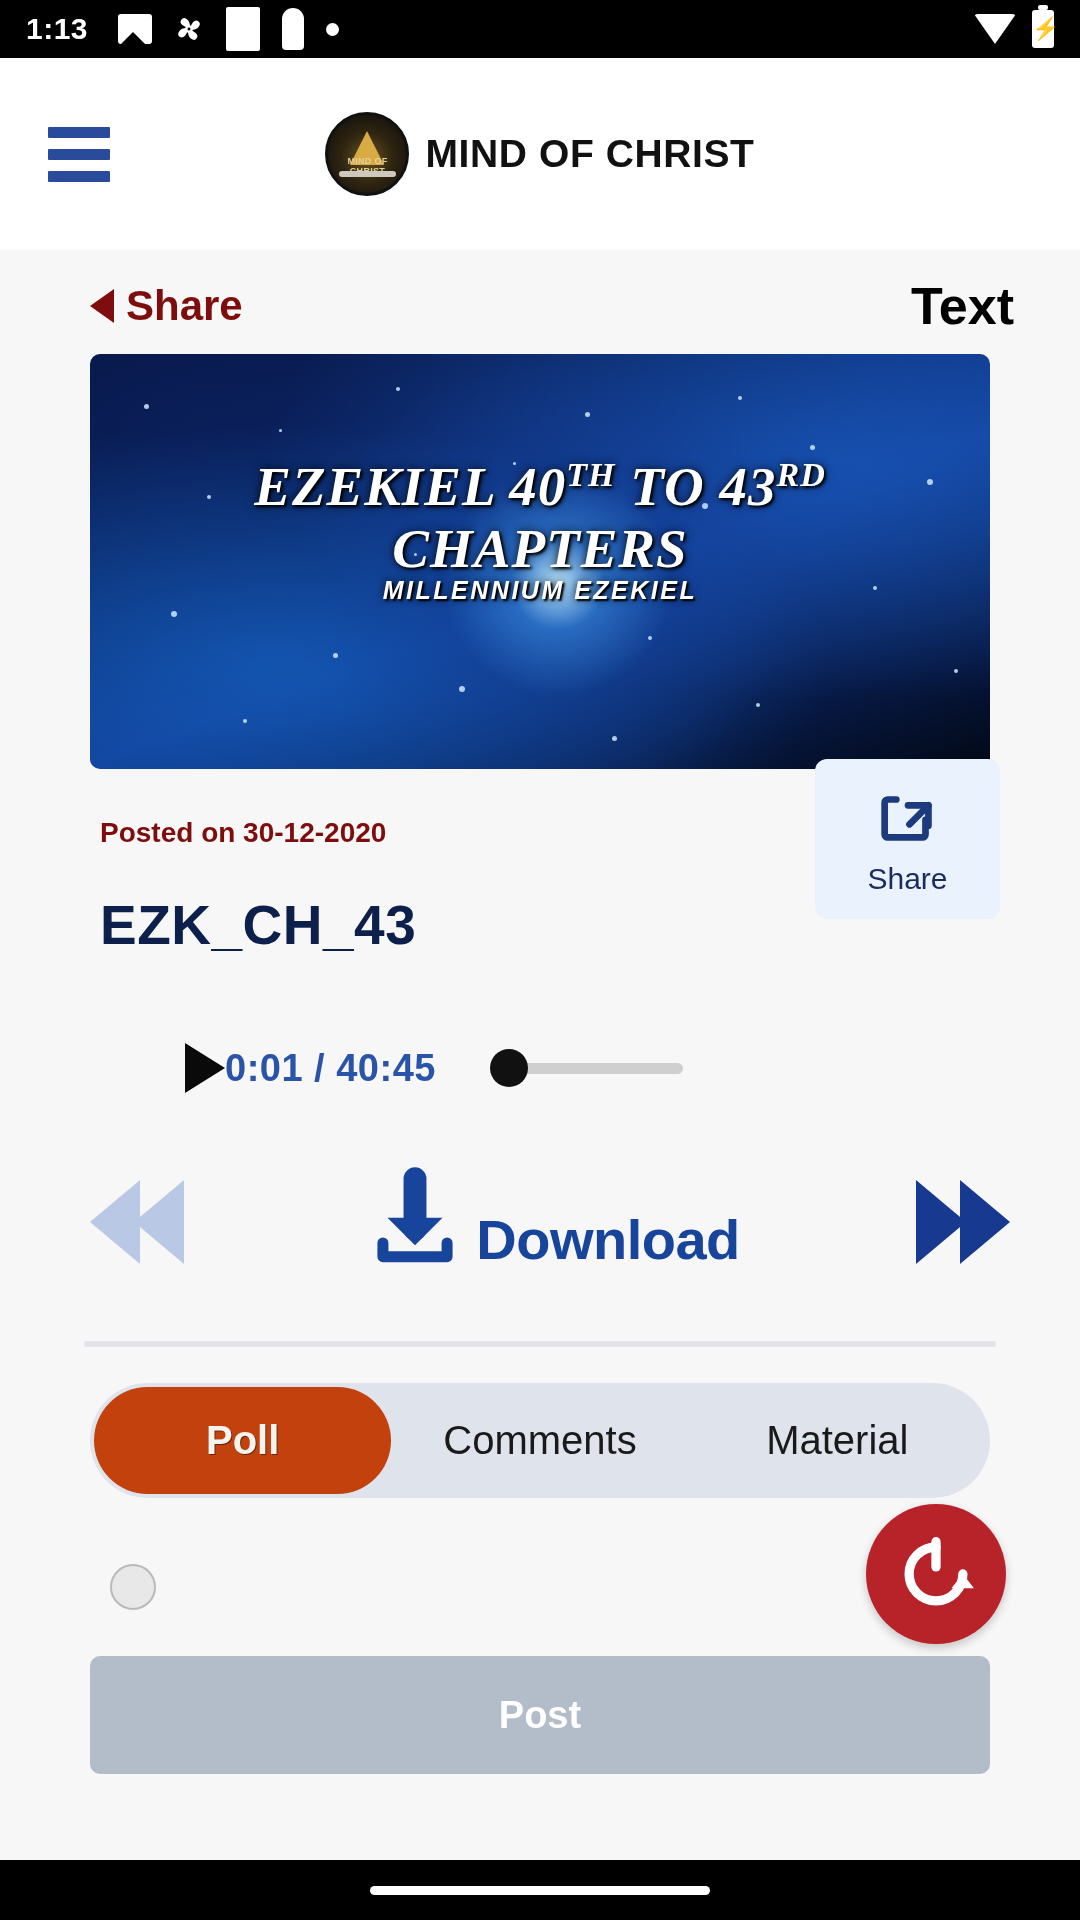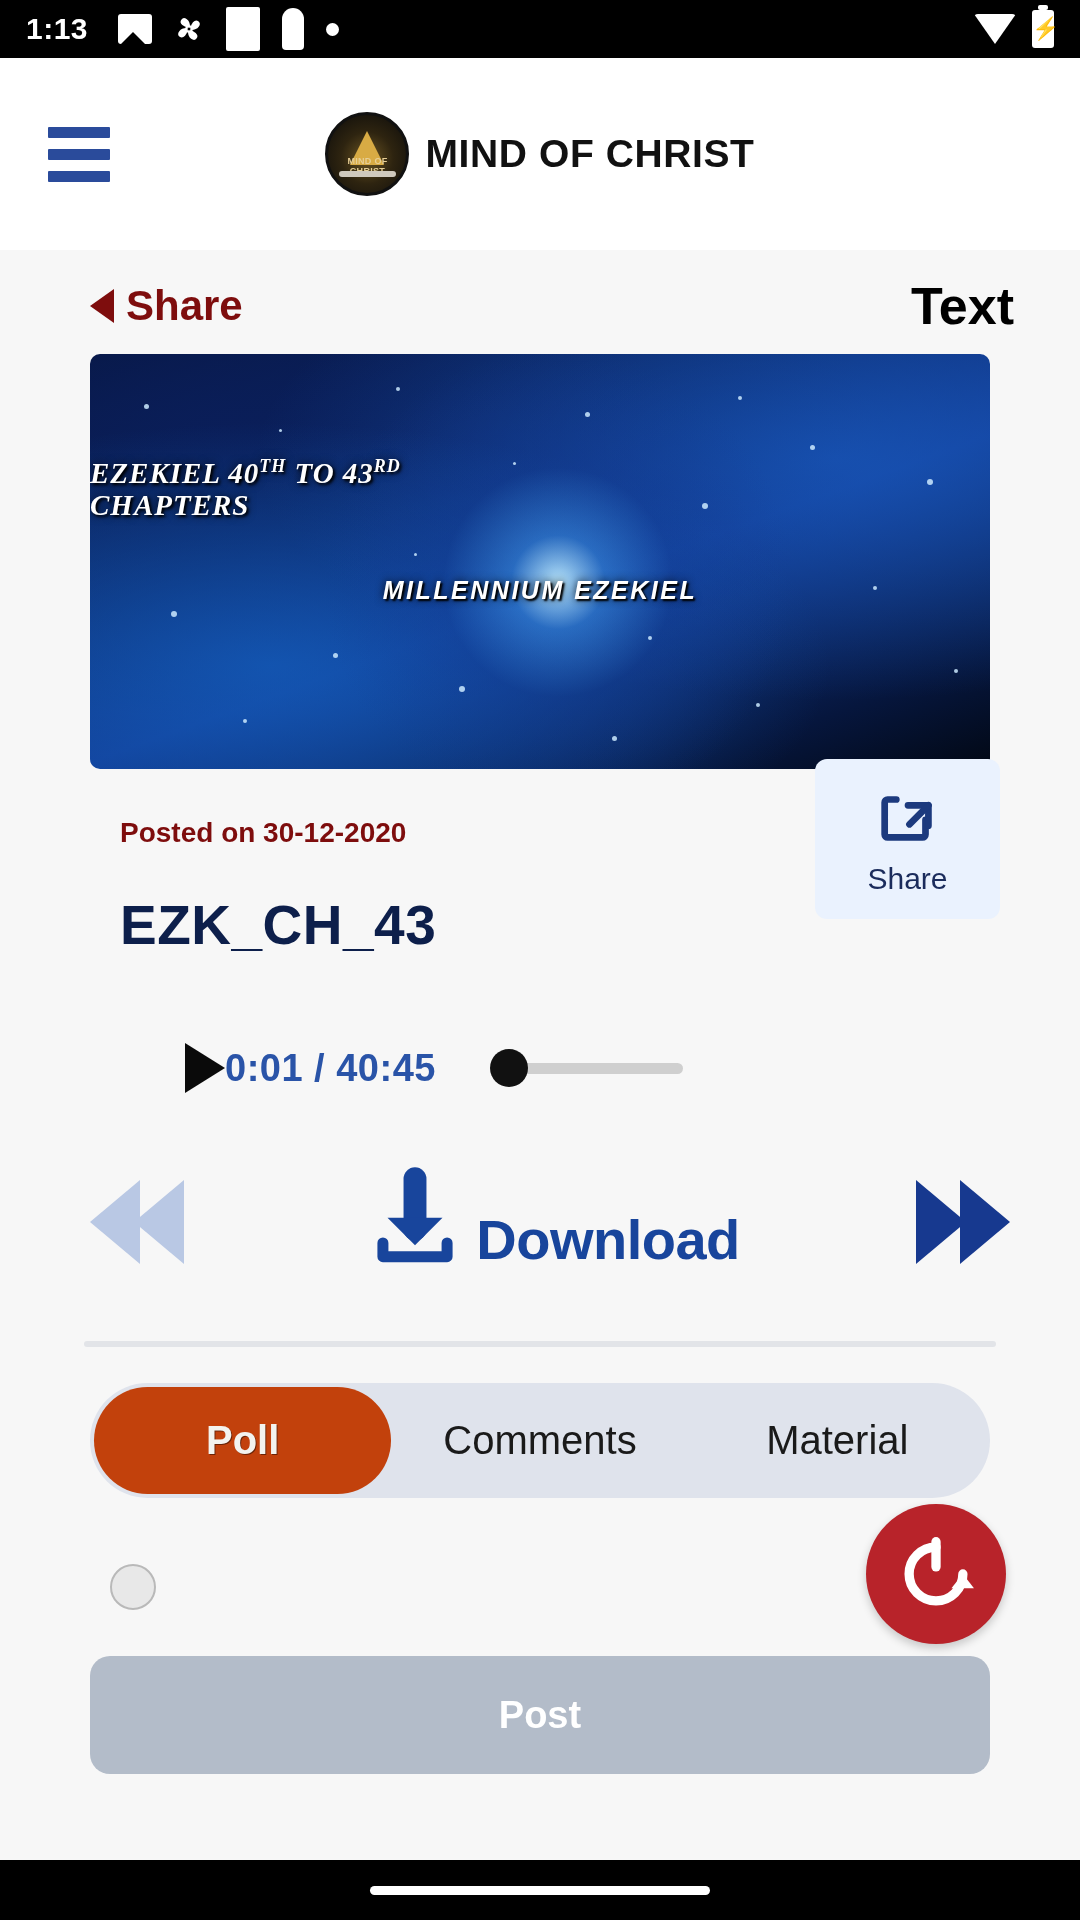--- a/index.html
+++ b/index.html
@@ -76,34 +76,34 @@
     background:
       radial-gradient(circle at 52% 55%, rgba(190,235,255,.95) 0%, rgba(60,140,225,.55) 9%, rgba(20,60,150,.35) 22%, rgba(0,0,0,0) 45%),
       radial-gradient(ellipse at 20% 75%, rgba(20,95,190,.75) 0%, rgba(3,15,50,0) 55%),
       radial-gradient(ellipse at 83% 25%, rgba(25,90,190,.7) 0%, rgba(3,15,50,0) 55%),
       radial-gradient(ellipse at 15% 18%, rgba(10,30,90,.9) 0%, rgba(2,8,28,0) 60%),
       linear-gradient(160deg,#061233 0%, #0c2a6e 35%, #123a92 55%, #06163d 85%, #020814 100%);
   }
   .stars{ position:absolute; inset:0; }
   .stars i{ position:absolute; background:#cdeaff; border-radius:50%; opacity:.85; }
   .thumb-title{
-    position:absolute; left:0; right:0; top:102px; text-align:left;
+    position:absolute; left:0; right:0; top:102px; text-align:center;
     font-family:"Liberation Serif", serif; font-style:italic; font-weight:700;
-    color:#fff; font-size:29px; line-height:1.12; letter-spacing:1px;
+    color:#fff; font-size:55px; line-height:1.12; letter-spacing:1px;
     text-shadow:0 0 10px rgba(0,0,0,.85), 2px 2px 3px #000;
   }
   .thumb-title sup{ font-size:.62em; }
   .thumb-sub{
     position:absolute; left:0; right:0; top:222px; text-align:center;
     font-style:italic; font-weight:700; color:#fff; font-size:25px; letter-spacing:2.5px;
     text-shadow:0 0 8px rgba(0,0,0,.9), 2px 2px 2px #000;
   }
 
   
-  .meta{ padding:48px 0 0 100px; position:relative;margin-left:20px; }
+  .meta{ padding:48px 0 0 100px; position:relative; }
   .posted{ color:#7e0d0d; font-size:28px; font-weight:700; }
   .filetitle{ color:#0d1f4b; font-size:55px; font-weight:700; margin-top:44px; letter-spacing:.5px;}
 
   .sharebtn{
     position:absolute; right:80px; top:-10px;
     width:185px; height:160px; border-radius:12px; background:#eaf2fe;
     display:flex; flex-direction:column; align-items:center; justify-content:center; gap:6px;
     cursor:pointer;
   }
   .share-label{ color:#1b2c5c; font-size:30px; font-weight:400; }
@@ -140,21 +140,21 @@
 
   
   .pollarea{ position:relative; padding:66px 0 0 110px; }
   .radio{ width:46px;height:46px;border-radius:50%;background:#e8e8e8;border:2px solid #b9b9b9; cursor:pointer;}
   .fab{
     position:absolute; right:74px; top:6px; width:140px;height:140px;border-radius:50%;
     background:#b8232a; display:flex;align-items:center;justify-content:center; cursor:pointer;
     box-shadow:0 4px 10px rgba(0,0,0,.2);
   }
   .postbtn{
-    margin:46px 90px 0; height:118px; background:#b3bcc9; border-radius:20px;
+    margin:46px 90px 0; height:118px; background:#b3bcc9; border-radius:10px;
     display:flex; align-items:center; justify-content:center;
     color:#fff; font-size:38px; font-weight:700; cursor:pointer;
   }
 
   
   .navbar{ position:absolute; left:0; right:0; bottom:0; height:60px; background:#000;
            display:flex; align-items:center; justify-content:center;}
   .navbar .pill{ width:340px;height:9px;background:#fff;border-radius:5px;}
 </style>
 </head>

